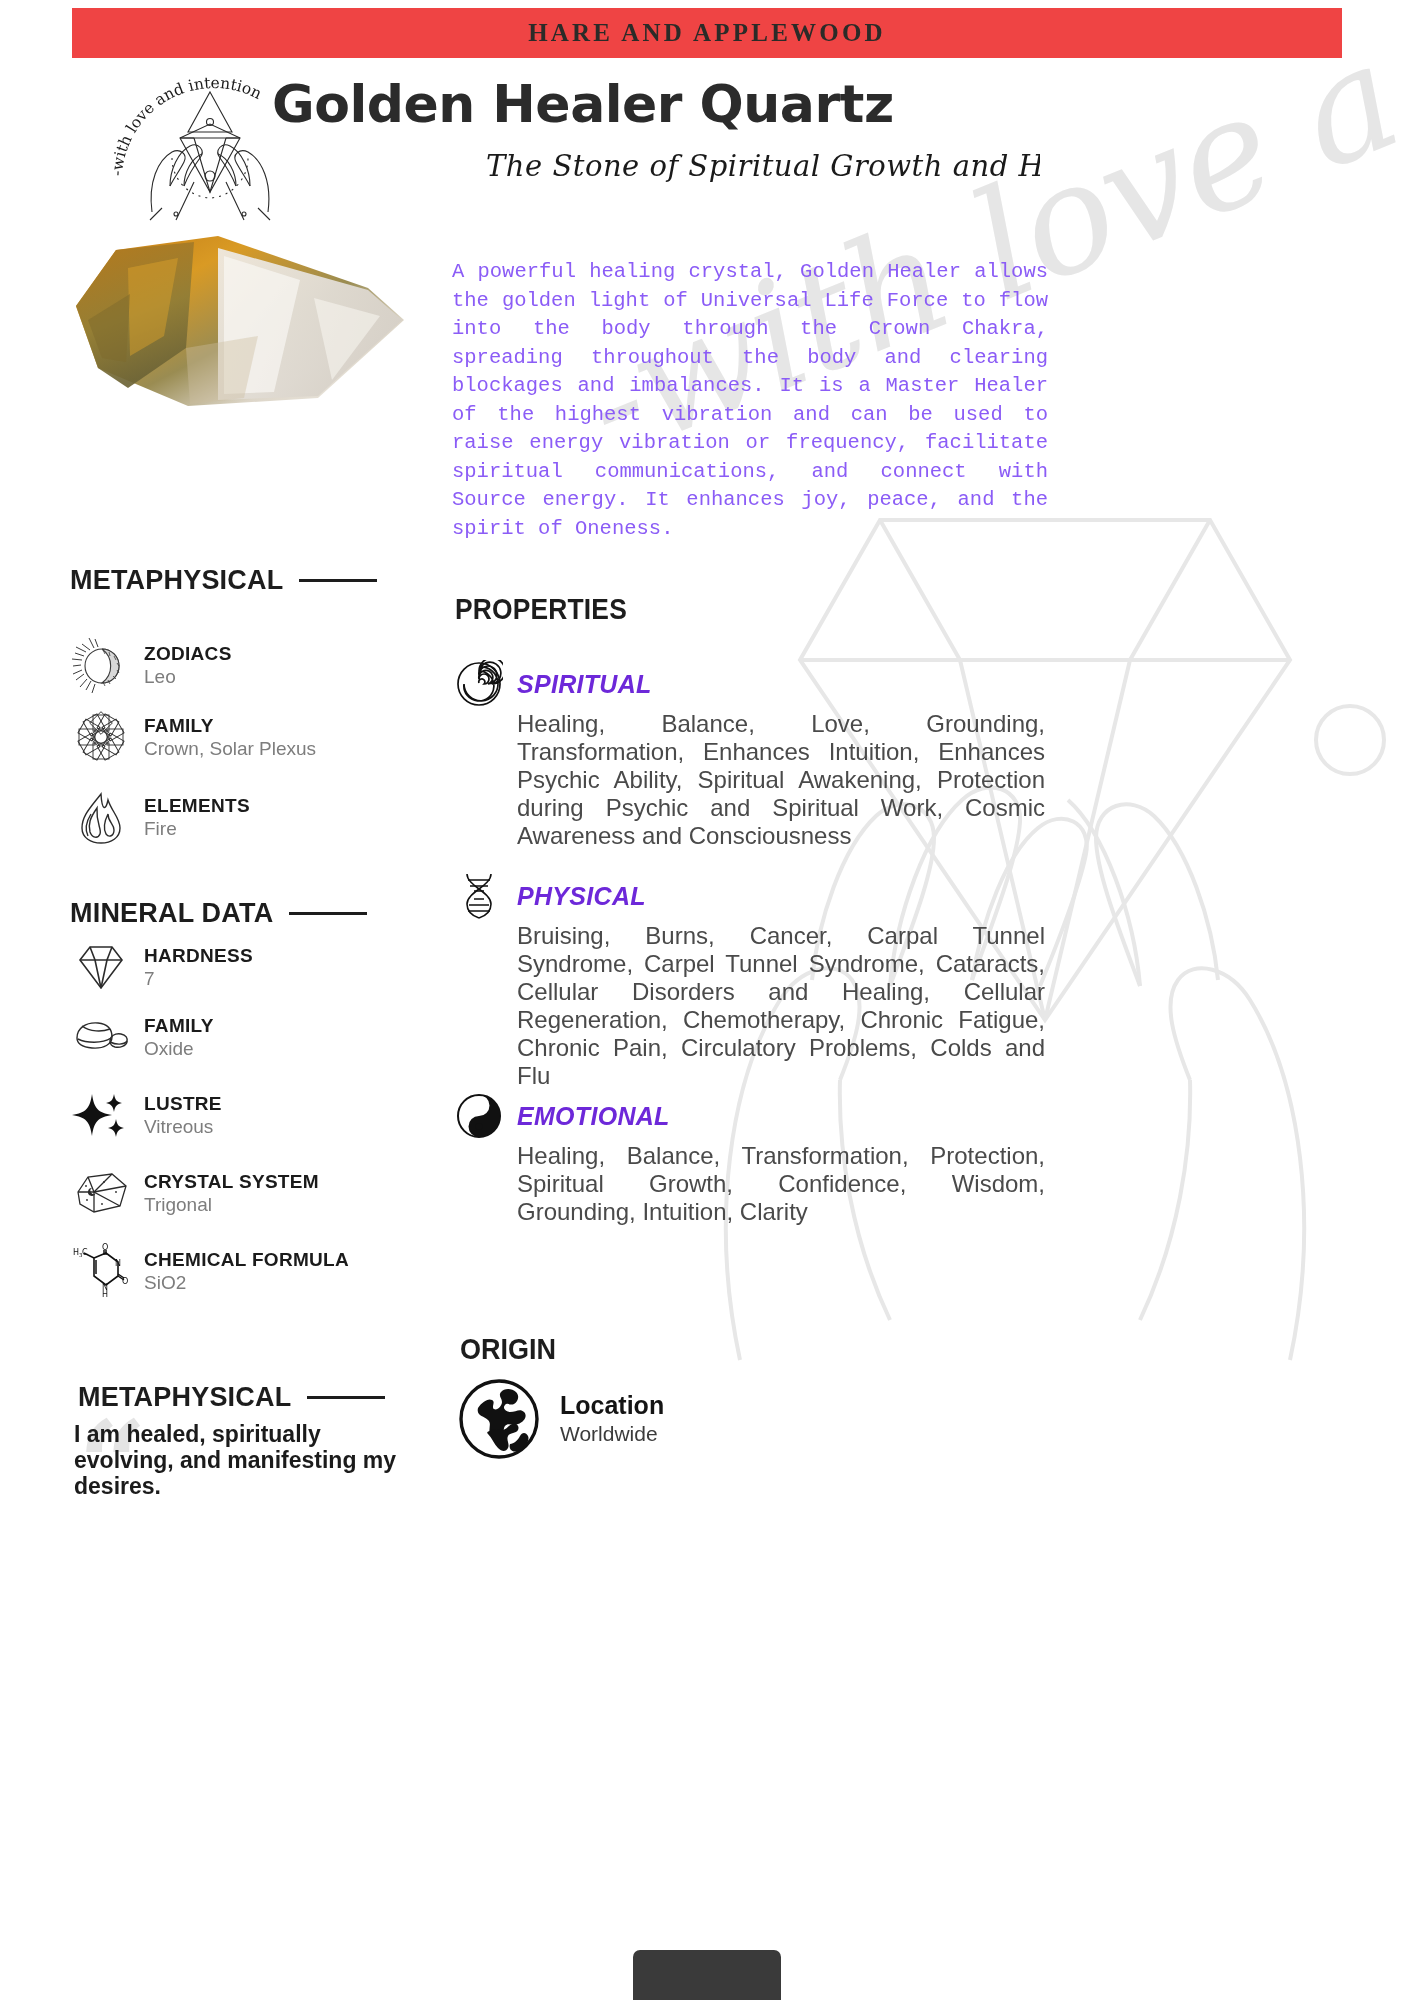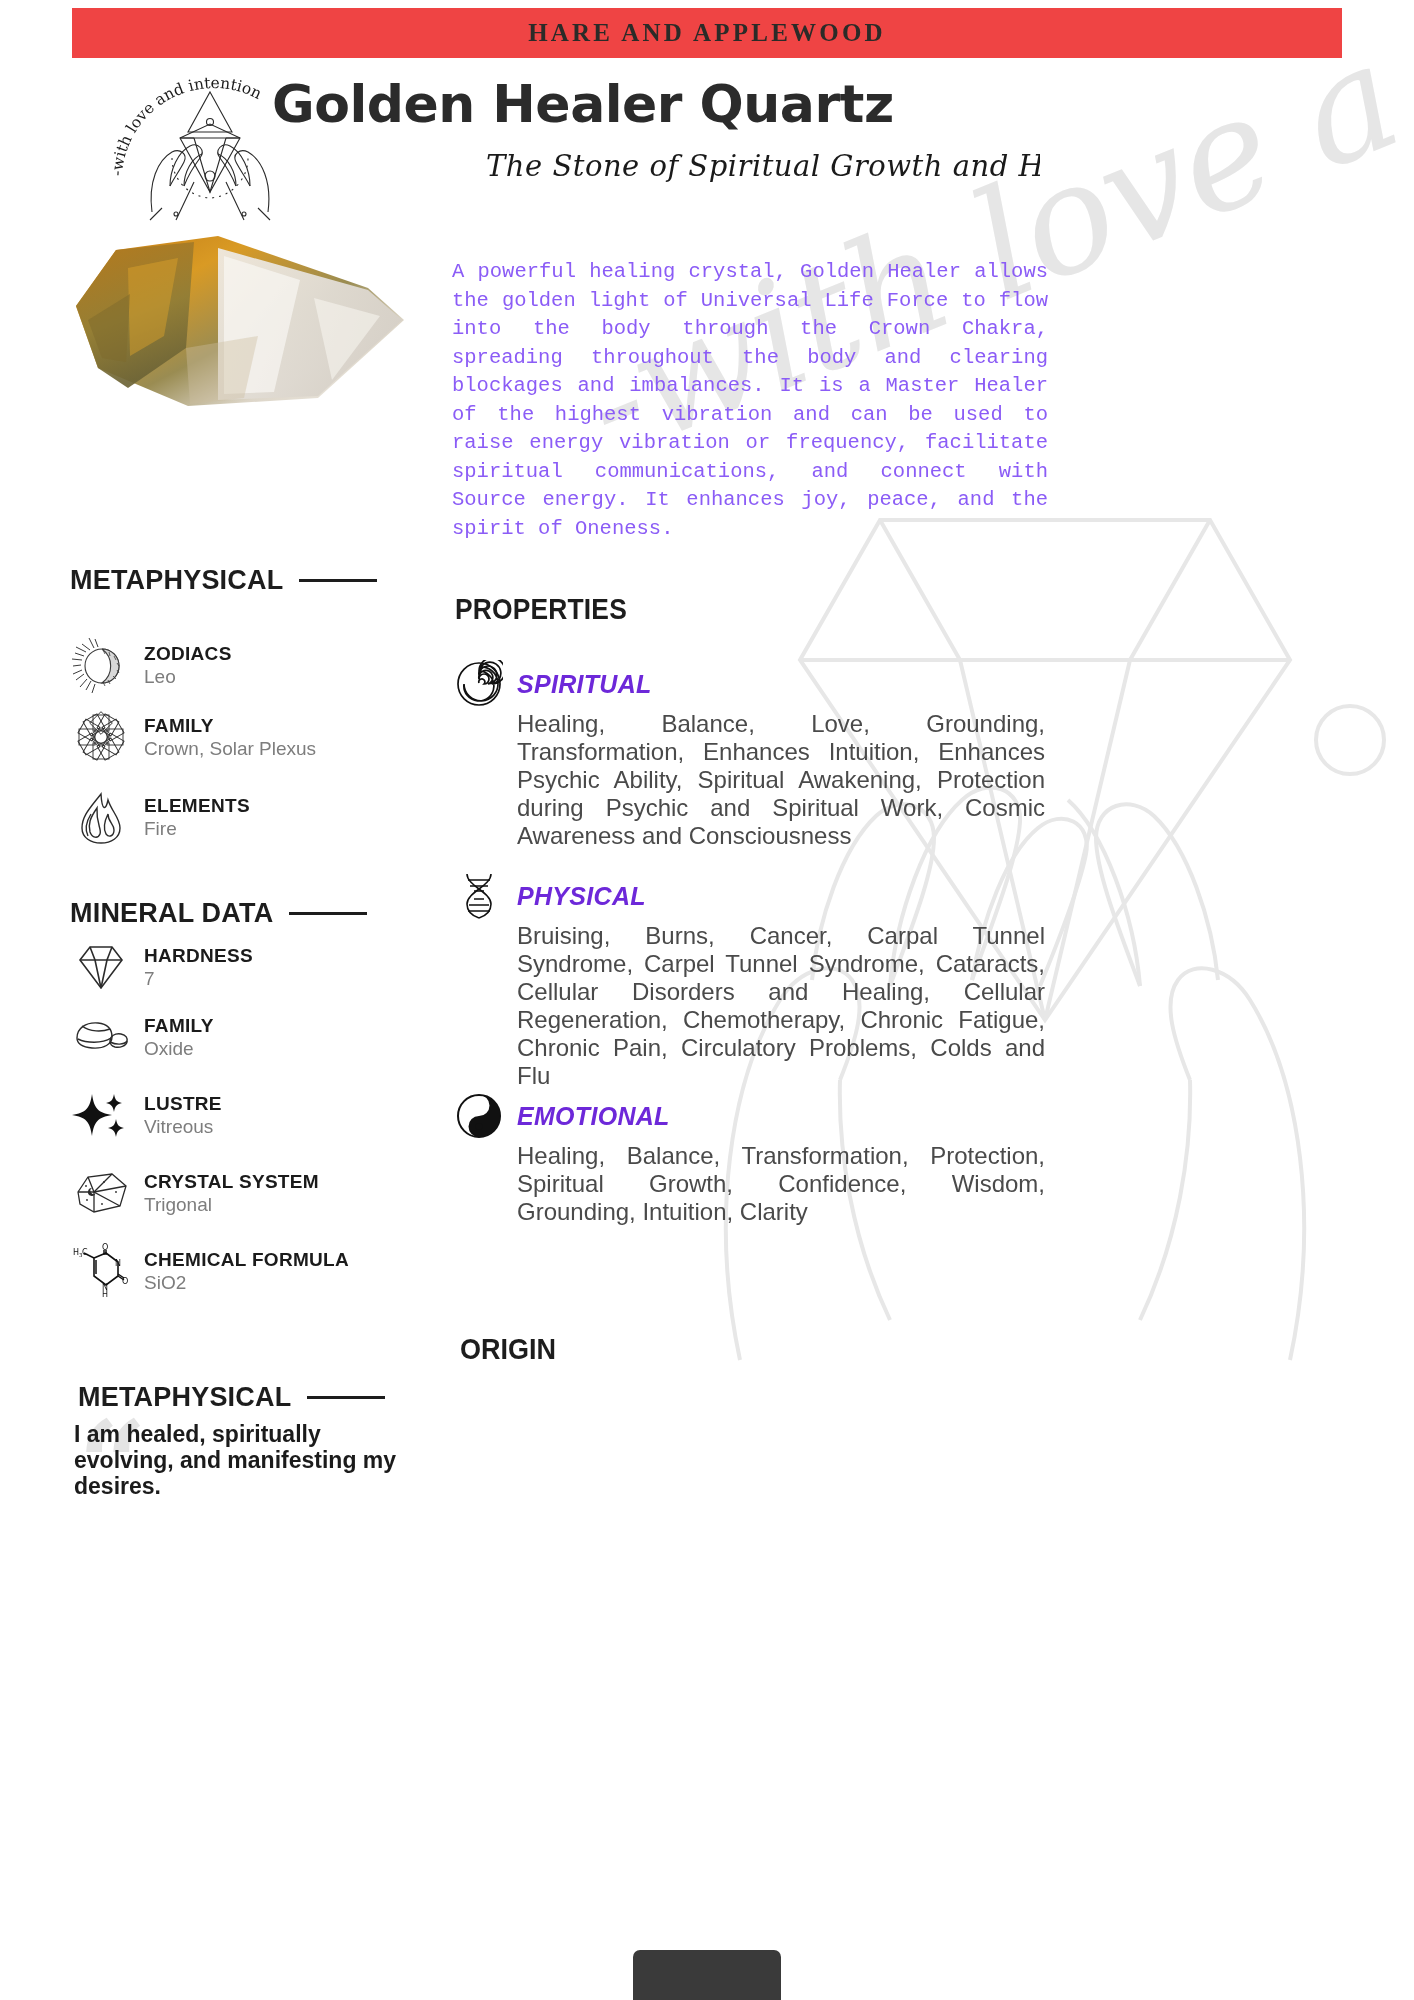--- a/index.html
+++ b/index.html
@@ -614,20 +614,38 @@
         <path d="M24 3 A21 21 0 0 1 24 45 A10.5 10.5 0 0 1 24 24 A10.5 10.5 0 0 0 24 3 Z" fill="#111"></path>
         <circle cx="24" cy="13.5" r="3.4" fill="#fff"></circle>
         <circle cx="24" cy="34.5" r="3.4" fill="#111"></circle>
       </svg>
       <span class="ptitle">EMOTIONAL</span>
     </div>
     <div class="pbody">Healing, Balance, Transformation, Protection, Spiritual Growth, Confidence, Wisdom, Grounding, Intuition, Clarity</div>
   </div>
 
   <div class="origin-head">ORIGIN</div>
+  <div class="origin-row">
+    <svg width="82" height="82" viewBox="0 0 82 82">
+      <circle cx="41" cy="41" r="38" fill="#fff" stroke="#111" stroke-width="3.4"></circle>
+      <g fill="#111">
+        <path d="M20 30 C24 24 30 20 34 22 C38 24 33 29 36 31 C39 33 44 28 44 24 C44 20 40 18 43 14
+                 C46 10 54 10 58 14 C62 18 60 24 56 26 C52 28 50 24 47 27 C44 30 48 34 52 34
+                 C58 34 62 30 66 34 C70 38 66 44 60 46 C54 48 50 44 47 48 C44 52 48 58 44 62
+                 C40 66 34 62 32 56 C30 50 34 46 30 42 C26 38 18 38 20 30 Z"></path>
+        <path d="M30 56 C34 60 36 66 40 70 C44 74 48 74 50 70 C52 66 48 62 50 58 C52 54 58 56 60 52
+                 C62 48 58 44 54 46 C50 48 48 52 44 52 C40 52 36 50 33 52 C30 54 28 54 30 56 Z"></path>
+        <path d="M52 66 C56 66 60 62 62 58 C64 54 68 54 70 58 C72 62 68 68 62 72 C56 76 50 72 52 66 Z"></path>
+      </g>
+    </svg>
+    <span>
+      <div class="k">Location</div>
+      <div class="v">Worldwide</div>
+    </span>
+  </div>
 
   <div class="sec-head" style="left:78px; top:1382px;">
     <span class="lbl">METAPHYSICAL</span>
     <span class="rule"></span>
   </div>
   <div class="affirm-quote">“</div>
   <div class="affirm-text">I am healed, spiritually evolving, and manifesting my desires.</div>
 
   <div class="bottom-tab"></div>
 

